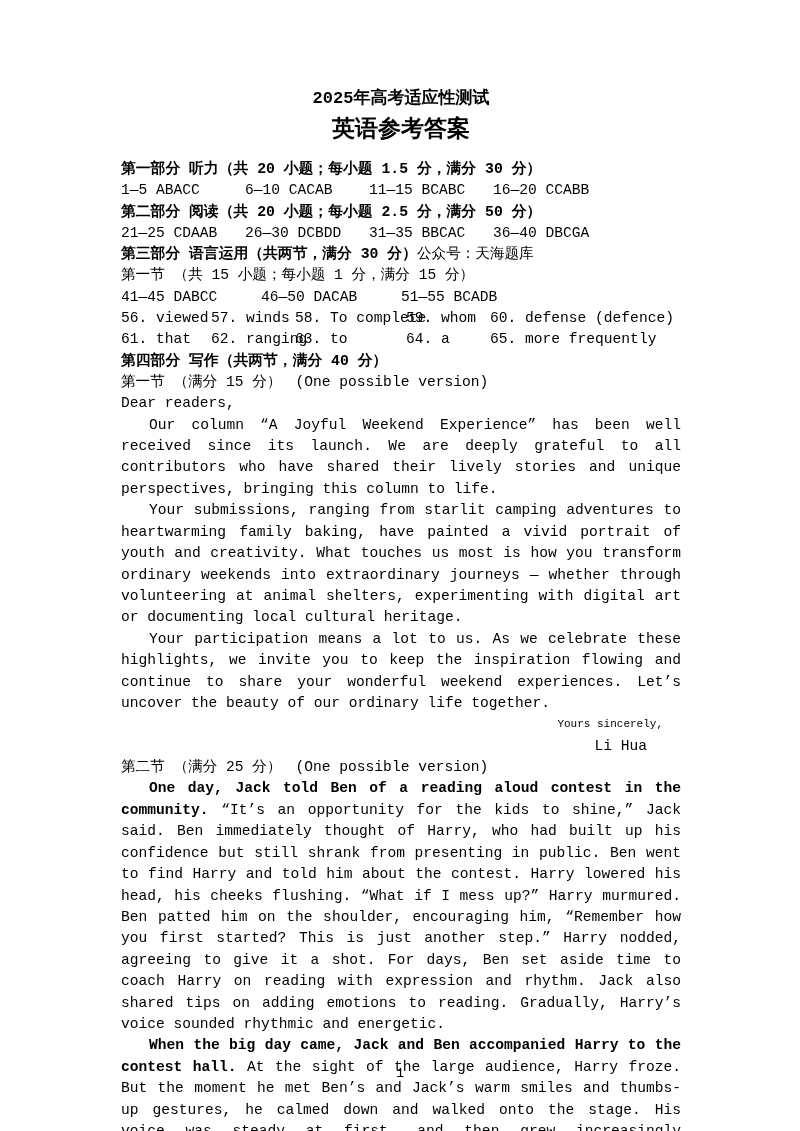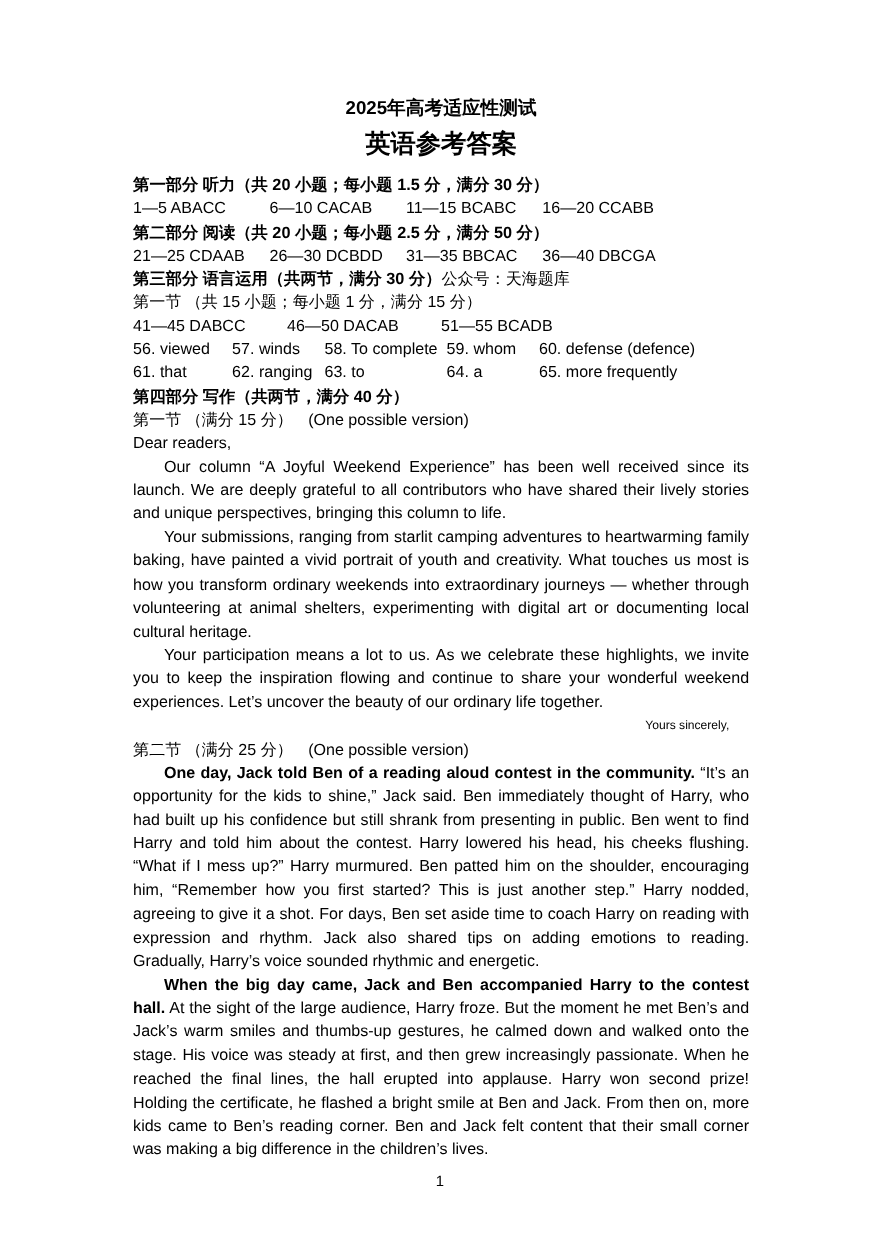--- a/index.html
+++ b/index.html
@@ -3,21 +3,21 @@
 <meta charset="utf-8">
 <style>
   * { box-sizing: border-box; }
   html, body { margin: 0; padding: 0; background: #ffffff; }
   .page {
     position: relative;
     width: 800px;
     height: 1131px;
     background: #ffffff;
     color: #000000;
-    font-family: Liberation Sans, sans-serif;
+    font-family: Liberation Mono, monospace;
     padding: 88px 119px 0 121px;
     overflow: hidden;
   }
   .title1 {
     text-align: center;
     font-size: 17px;
     font-weight: bold;
     line-height: 22px;
   }
   .title2 {
@@ -112,20 +112,21 @@
 
     <div class="line">
       <span>第一节 （满分 15 分）</span><span class="note">(One possible version)</span>
     </div>
 
     <p class="body-par no-indent">Dear readers,</p>
     <p class="body-par">Our column “A Joyful Weekend Experience” has been well received since its launch. We are deeply grateful to all contributors who have shared their lively stories and unique perspectives, bringing this column to life.</p>
     <p class="body-par">Your submissions, ranging from starlit camping adventures to heartwarming family baking, have painted a vivid portrait of youth and creativity. What touches us most is how you transform ordinary weekends into extraordinary journeys — whether through volunteering at animal shelters, experimenting with digital art or documenting local cultural heritage.</p>
     <p class="body-par">Your participation means a lot to us. As we celebrate these highlights, we invite you to keep the inspiration flowing and continue to share your wonderful weekend experiences. Let’s uncover the beauty of our ordinary life together.</p>
     <p class="closing">Yours sincerely,</p>
+    <p class="signature">Li Hua</p>
 
     <div class="line">
       <span>第二节 （满分 25 分）</span><span class="note">(One possible version)</span>
     </div>
 
     <p class="body-par"><b>One day, Jack told Ben of a reading aloud contest in the community.</b><span> “It’s an opportunity for the kids to shine,” Jack said. Ben immediately thought of Harry, who had built up his confidence but still shrank from presenting in public. Ben went to find Harry and told him about the contest. Harry lowered his head, his cheeks flushing. “What if I mess up?” Harry murmured. Ben patted him on the shoulder, encouraging him, “Remember how you first started? This is just another step.” Harry nodded, agreeing to give it a shot. For days, Ben set aside time to coach Harry on reading with expression and rhythm. Jack also shared tips on adding emotions to reading. Gradually, Harry’s voice sounded rhythmic and energetic.</span></p>
     <p class="body-par"><b>When the big day came, Jack and Ben accompanied Harry to the contest hall.</b><span> At the sight of the large audience, Harry froze. But the moment he met Ben’s and Jack’s warm smiles and thumbs-up gestures, he calmed down and walked onto the stage. His voice was steady at first, and then grew increasingly passionate. When he reached the final lines, the hall erupted into applause. Harry won second prize! Holding the certificate, he flashed a bright smile at Ben and Jack. From then on, more kids came to Ben’s reading corner. Ben and Jack felt content that their small corner was making a big difference in the children’s lives.</span></p>
 
   </div>
 

